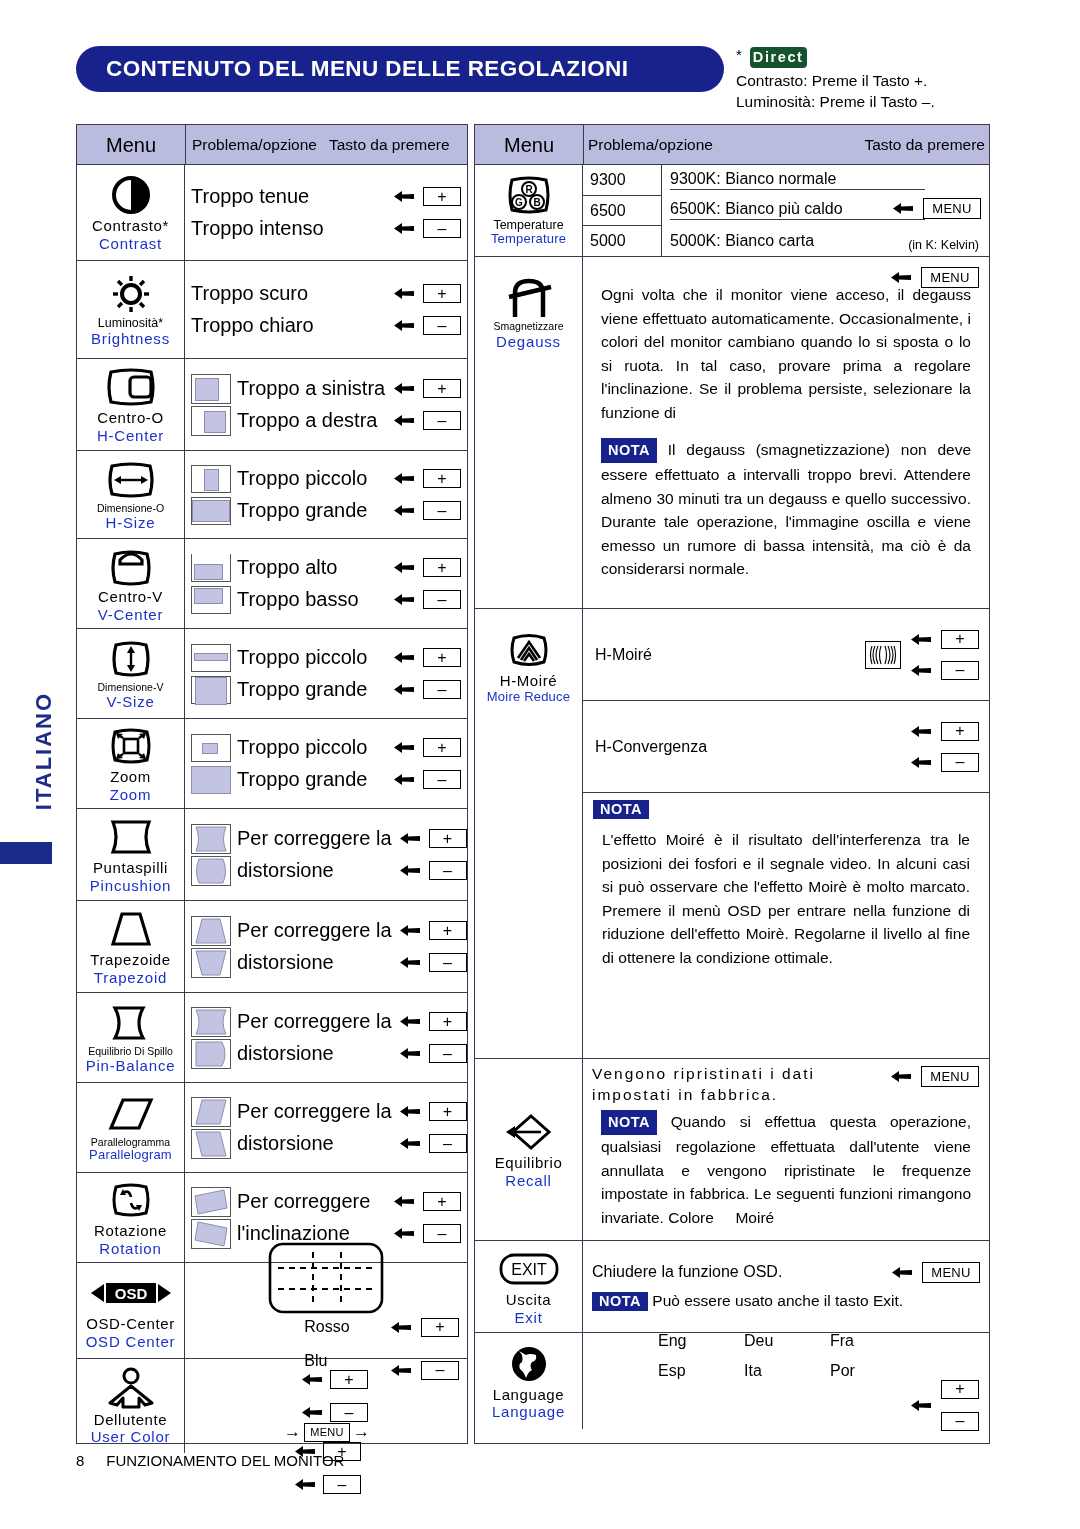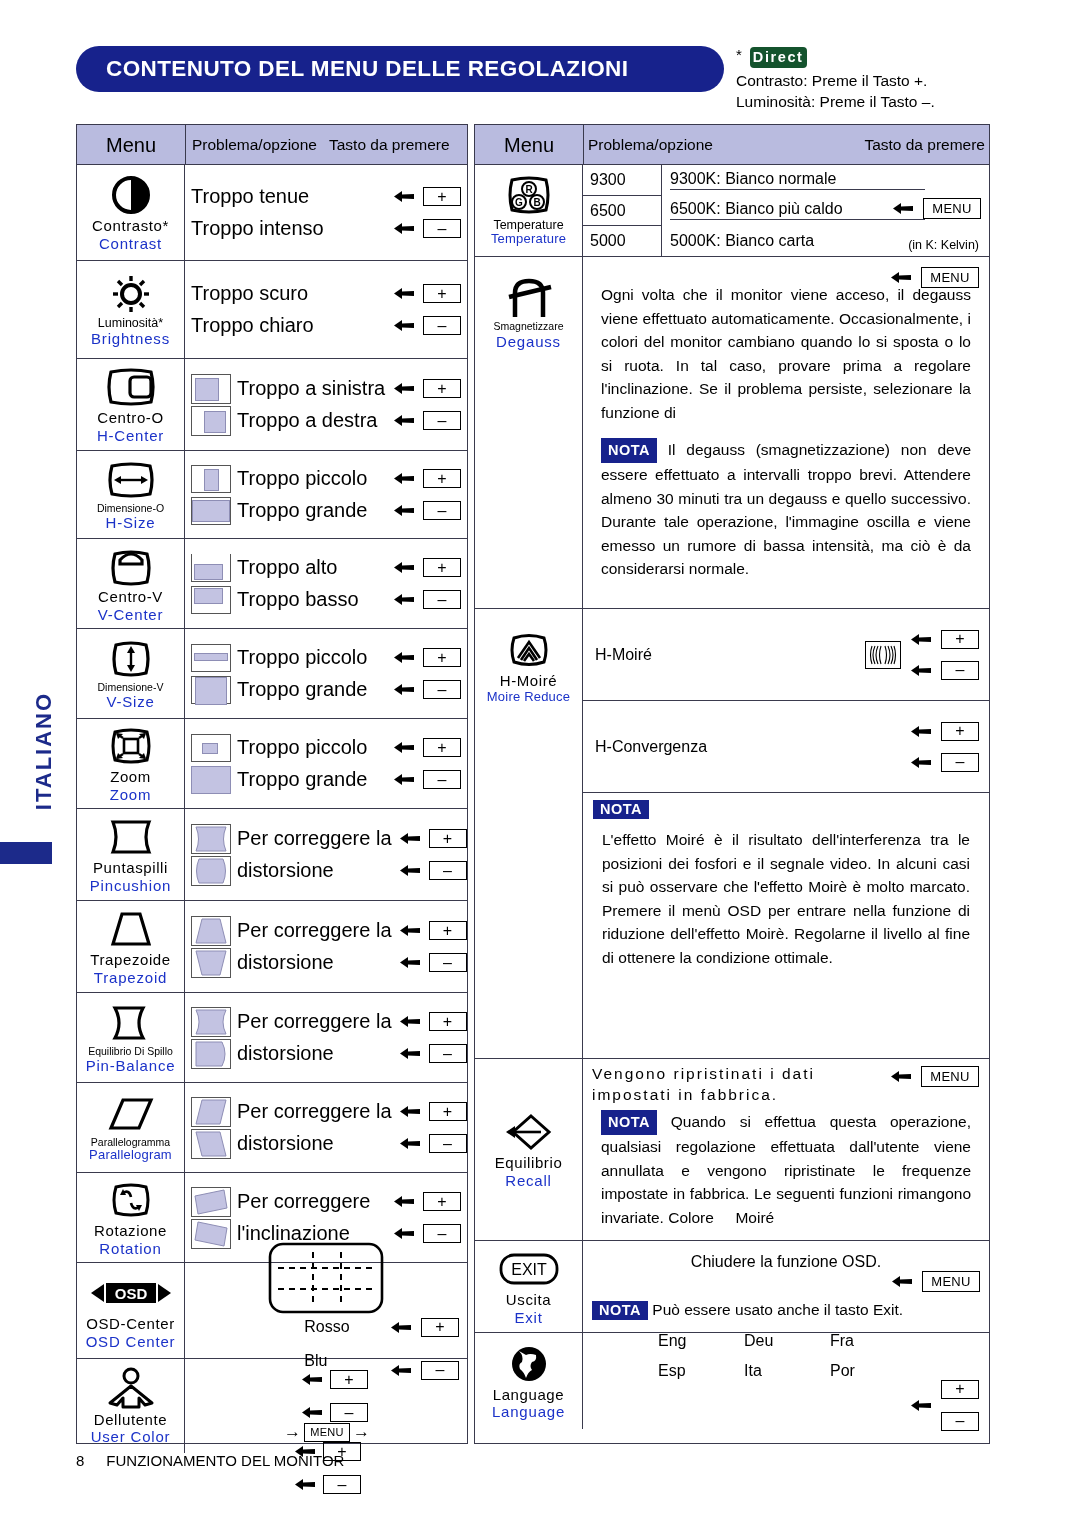--- a/index.html
+++ b/index.html
@@ -125,21 +125,21 @@
   .moire-cell .keycol{display:flex;flex-direction:column;gap:12px;}
   .waveicon{width:34px;height:26px;border:1.4px solid #000;display:flex;align-items:center;justify-content:center;}
 
   .nota-block{padding:7px 10px 8px;}
   .recall-body{padding:6px 9px 4px;position:relative;}
   .recall-top{display:flex;align-items:flex-start;}
   .recall-top .t{font-size:15.5px;line-height:1.38;letter-spacing:2px;width:250px;}
   .recall-keys{position:absolute;right:10px;top:7px;display:flex;align-items:center;gap:8px;}
 
   .exit-body{padding:8px 9px;}
-  .exit-line1{display:flex;align-items:center;font-size:16px;flex-direction:column;}
+  .exit-line1{display:flex;align-items:center;font-size:16px;}
   .exit-line1 .right{margin-left:auto;display:flex;align-items:center;gap:8px;}
   .exit-line2{margin-top:9px;font-size:15.5px;}
 
   .lang-body{display:flex;align-items:center;padding:0 10px 0 12px;}
   .lang-grid{display:grid;grid-template-columns:86px 86px 86px;row-gap:12px;font-size:16px;}
   .lang-keys{margin-left:auto;display:flex;align-items:center;gap:8px;}
   .lang-keys .keycol{display:flex;flex-direction:column;gap:13px;}
 
   
   .uc-body{display:flex;align-items:center;padding:0 8px 0 10px;}

